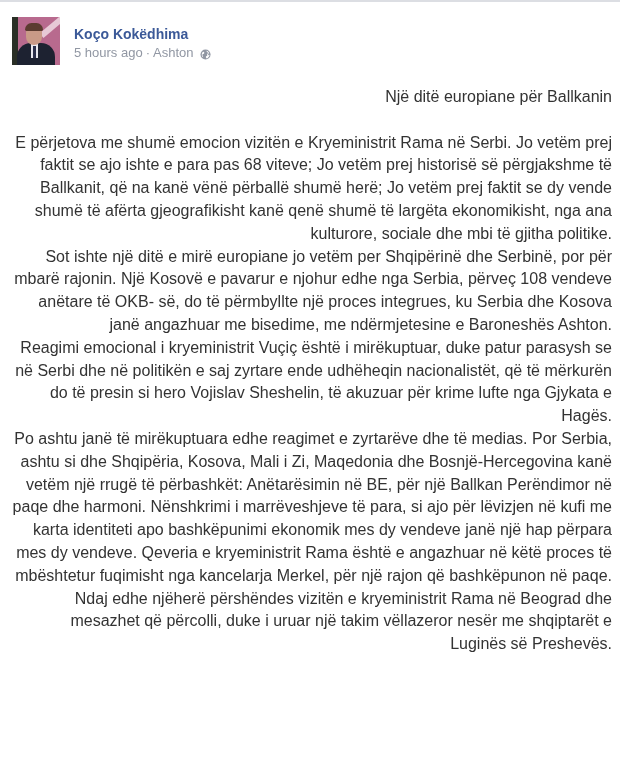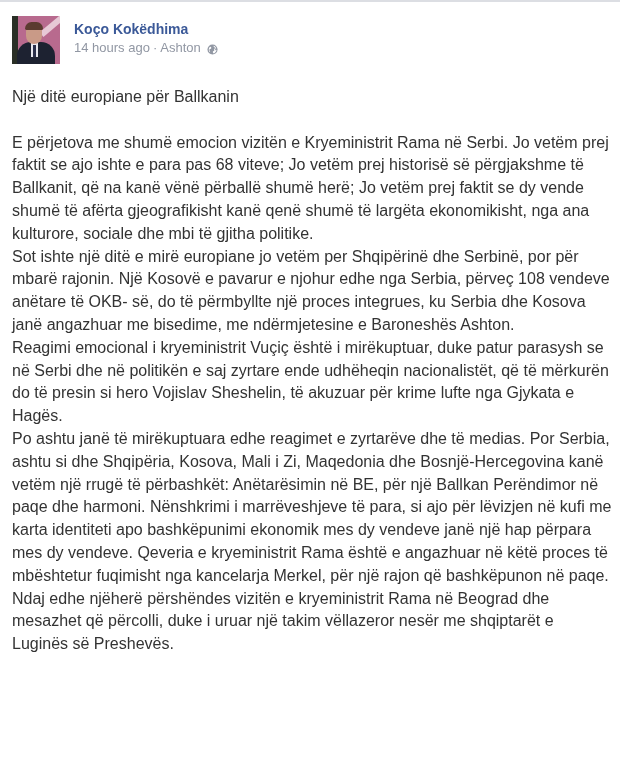--- a/index.html
+++ b/index.html
@@ -19,21 +19,21 @@
       left: 0; top: 0;
       width: 620px; height: 2px;
       background: #dcdee3;
     }
     .header {
       position: absolute;
       left: 12px;
       top: 16px;
       height: 50px;
       display: flex;
-      align-items: flex-start;
+      align-items: center;
     }
     .avatar {
       width: 48px;
       height: 48px;
       position: relative;
       overflow: hidden;
       background: #b86a8e;
     }
     .avatar .bg-dark {
       position: absolute; left: 0; top: 0; width: 6px; height: 48px;
@@ -97,20 +97,21 @@
       left: 12px;
       top: 86px;
       width: 600px;
       font-size: 16px;
       line-height: 22.8px;
       color: #333333;
     }
     .post p {
       margin: 0;
       white-space: pre-line;
+      text-align: right;
     }
     .post .title {
       margin-bottom: 22.8px;
     }
   </style>
 </head>
 <body>
 
 <div class="top-border"></div>
 
@@ -120,21 +121,21 @@
     <div class="bg-stripe"></div>
     <div class="suit"></div>
     <div class="shirt"></div>
     <div class="tie"></div>
     <div class="head"></div>
     <div class="hair"></div>
   </div>
   <div class="meta">
     <div class="author">Koço Kokëdhima</div>
     <div class="sub">
-      <span>14 hours ago</span>
+      <span>5 hours ago</span>
       <span class="sep">·</span>
       <span>Ashton</span>
       <span class="globe">
         <svg width="11" height="11" viewBox="0 0 12 12">
           <circle cx="6" cy="6" r="5.5" fill="#9197a3"></circle>
           <path d="M3 3.2 C4 2.5 5 3.6 4.6 4.6 C4.2 5.6 2.8 5.2 2.6 6.3 C2.4 7.3 3.6 7.8 3.4 9 C2 8.2 1.2 5.4 3 3.2 Z" fill="#ffffff"></path>
           <path d="M7 2 C8.5 2.3 9.8 3.5 10 5 C9.2 5.2 8.6 4.6 8 5.2 C7.4 5.8 8.4 6.6 7.8 7.4 C7.2 8.2 6.2 7.6 6.4 9 C6.6 9.8 7.4 10 7.2 10.4 C8.8 9.9 10.3 8.3 10.4 6.4 C9.8 6.4 9.4 7 8.8 6.8 C8.6 6 9.6 5.6 9.2 4.6 C8.6 3.8 7.4 3.6 7 2 Z" fill="#ffffff"></path>
         </svg>
       </span>
     </div>

